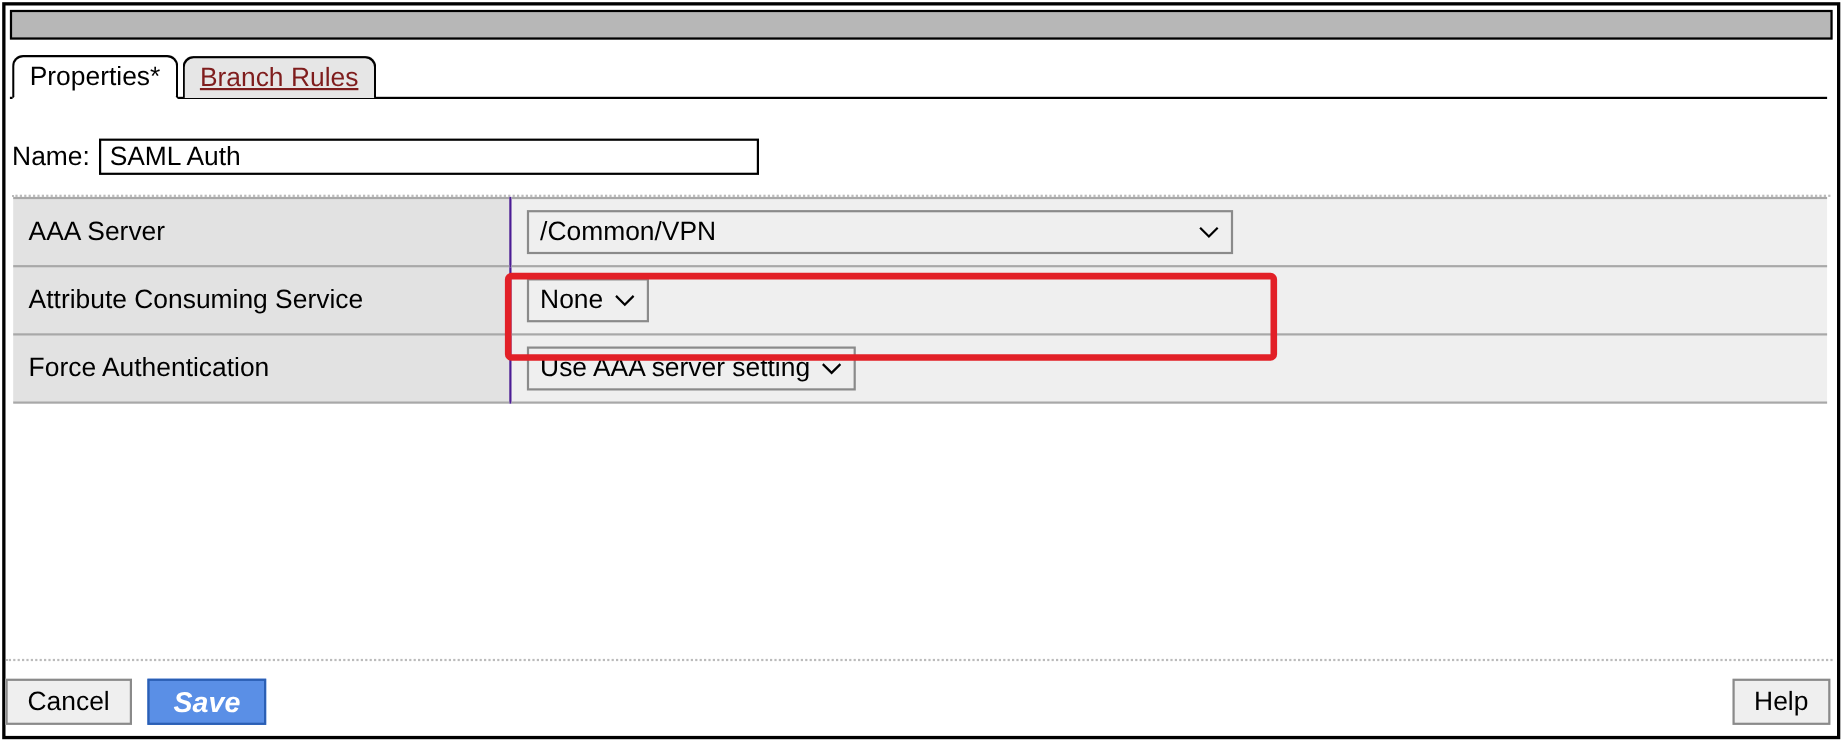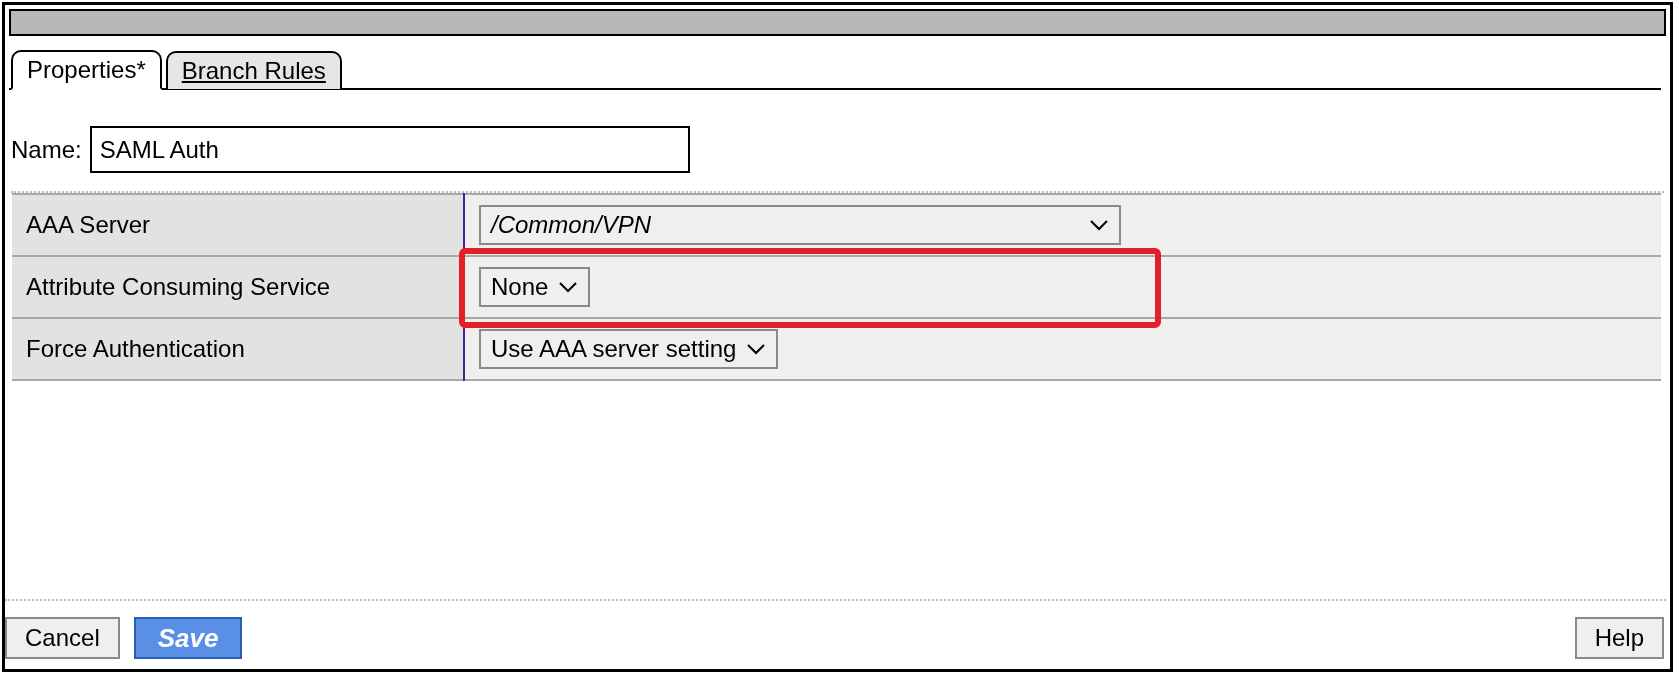--- a/index.html
+++ b/index.html
@@ -53,41 +53,41 @@
   .tab.active {
     background: #fff;
     color: #000;
     z-index: 2;
     border-bottom: 2px solid #fff;
   }
   .tab.inactive {
     background: #e6e6e6;
   }
   .tab.inactive span {
-    color: #000000;
+    color: #7f1d1d;
     text-decoration: underline;
   }
   .content {
     padding: 8px 0 0 0;
   }
   .name-row {
     display: flex;
     align-items: center;
     margin: 28px 0 18px 2px;
   }
   .name-row label {
     font-size: 24px;
     margin-right: 8px;
   }
   .name-row input {
     font-size: 24px;
     padding: 4px 8px;
     width: 600px;
     border: 2px solid #000;
-    height: 47px;
+    height: 33px;
   }
   .divider-dots {
     border-top: 2px dotted #bbb;
     margin: 0 2px 0 2px;
   }
   .section-title {
     font-weight: bold;
     font-size: 26px;
     margin: 8px 0 8px 8px;
   }
@@ -122,21 +122,20 @@
     border: 2px solid #8a8a8a;
     background: #efefef;
     padding: 2px 10px;
     font-size: 24px;
     cursor: pointer;
     height: 40px;
   }
   .select-wrap.wide {
     width: 642px;
     justify-content: space-between;
-    font-style: italic;
   }
   .chevron {
     margin-left: 10px;
     display: inline-block;
   }
   .chevron svg { display: block; }
   .highlight-box {
     position: absolute;
     border: 6px solid #e22027;
     border-radius: 6px;

